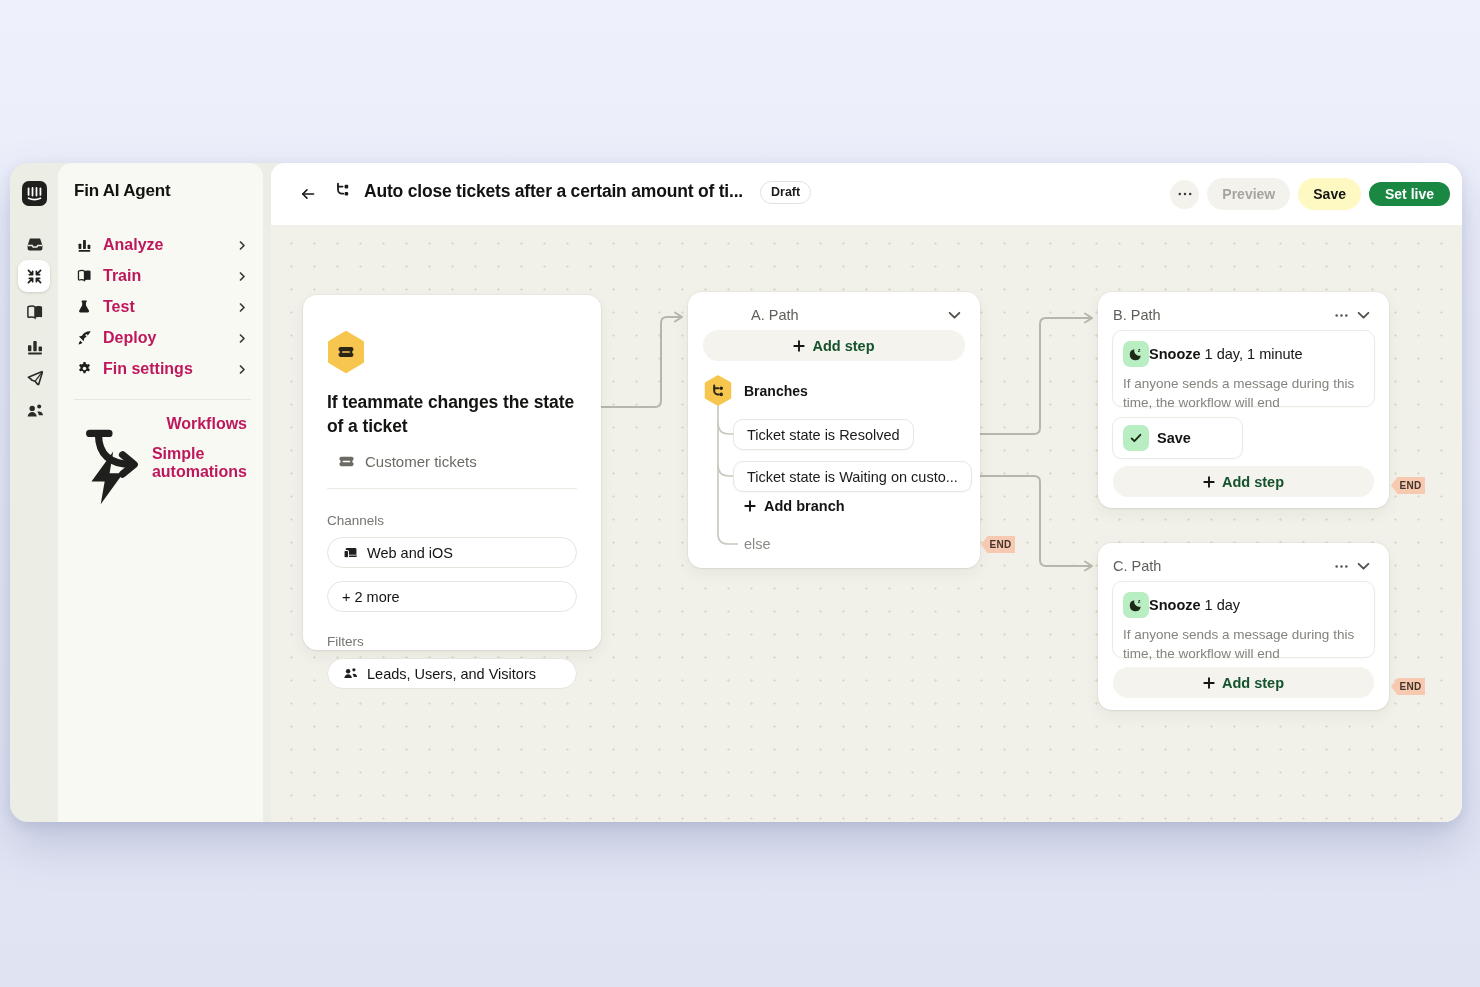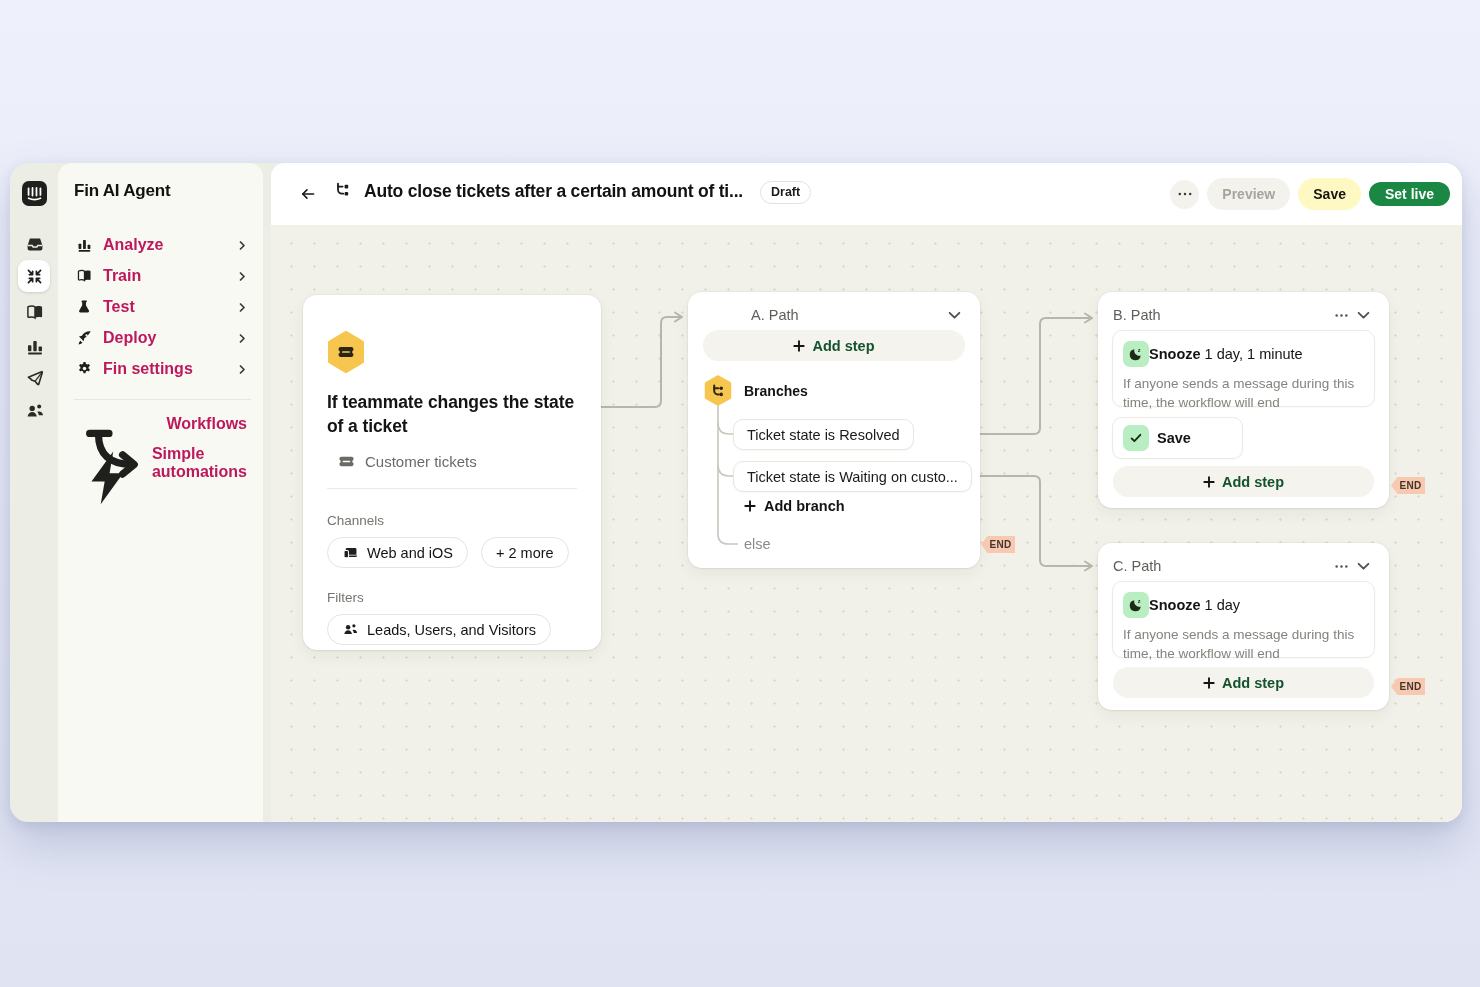--- a/index.html
+++ b/index.html
@@ -90,21 +90,21 @@
   
   .trigger { left:32px; top:70px; width:298px; height:355px; padding:36px 24px; }
   .hex { position:relative; width:38px; height:42px; }
   .hex svg.hexbg { position:absolute; inset:0; width:38px; height:42px; }
   .hex .glyph { position:absolute; left:9px; top:11px; width:20px; height:20px; }
   .trig-title { margin-top:18px; font-size:17.5px; line-height:23.5px; font-weight:650; font-weight:600; color:#141412; letter-spacing:-.1px; }
   .src-row { display:flex; align-items:center; gap:9px; margin:14px 0 0 10px; color:#6b6a64; font-size:15px; }
   .src-row svg { width:19px; height:19px; }
   .trig-div { border-top:1px solid #ebeae3; margin-top:17px; }
   .sec-label { margin-top:24px; font-size:13.5px; color:#76756f; }
-  .chip-row { display:flex; gap:13px; margin-top:9px; }
+  .chip-row { display:flex; gap:13px; margin-top:9px;flex-direction:column; }
   .chip {
     display:inline-flex; align-items:center; gap:8px; height:31px; padding:0 14px;
     border:1px solid #e5e4dd; border-radius:999px; background:#fff;
     font-size:14.5px; font-weight:500; color:#141412; cursor:pointer; white-space:nowrap;
   }
   .chip svg { width:17px; height:17px; }
 
   
   .path-head { display:flex; align-items:center; height:22px; margin:12px 15px 0; }
   .path-title { flex:1; font-size:14.5px; color:#5f5e59; }

